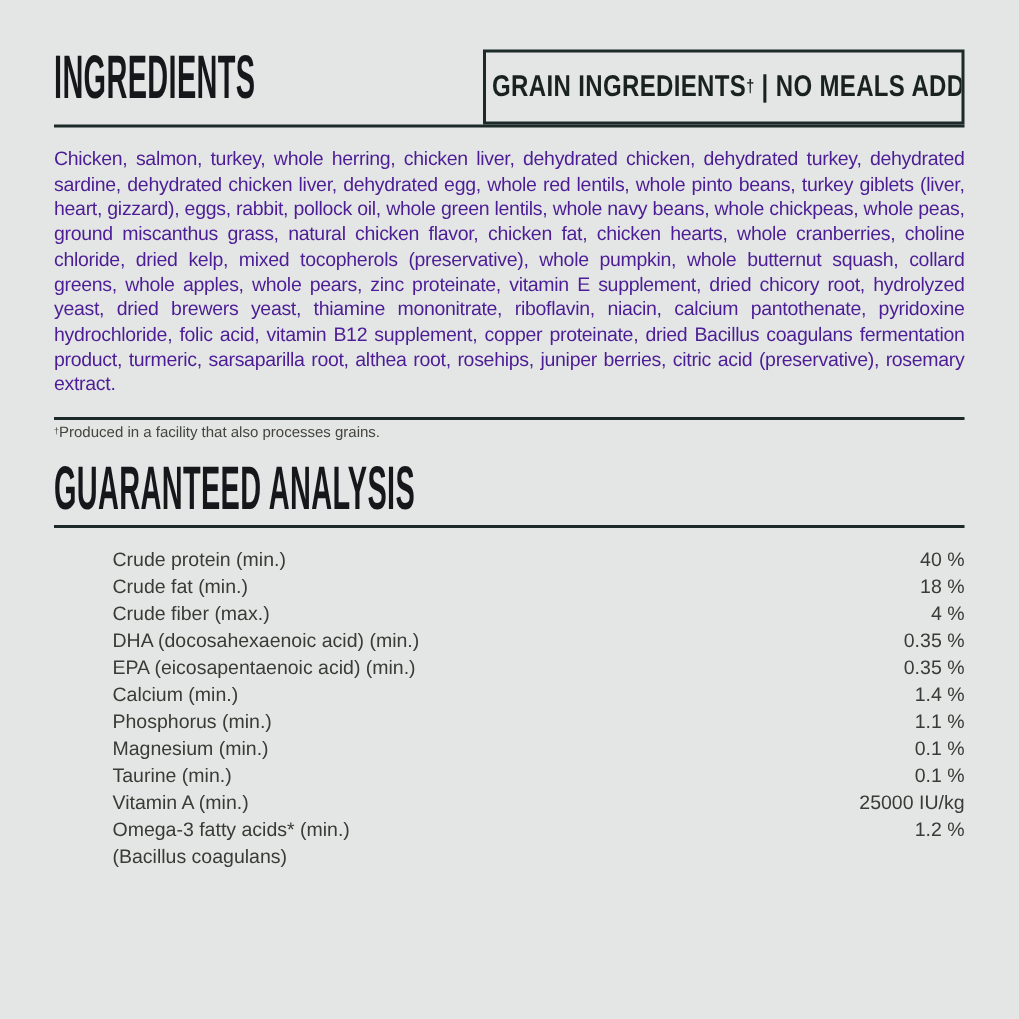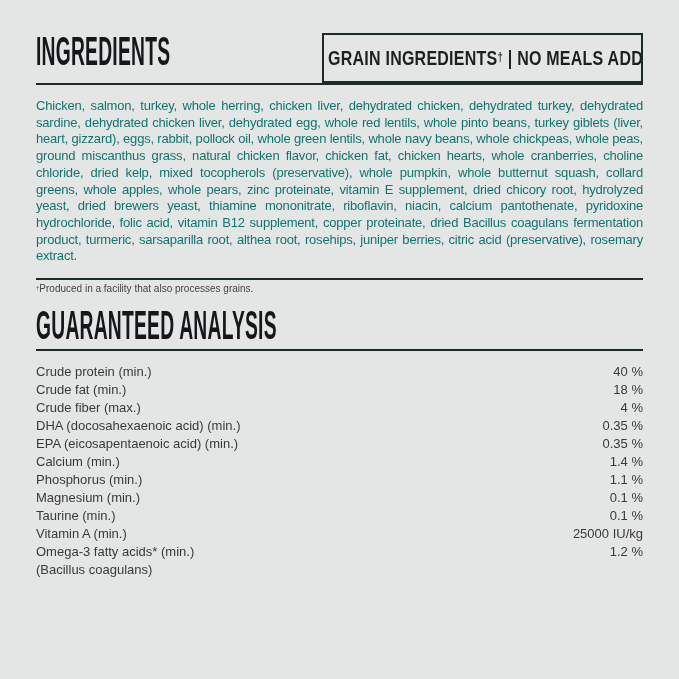--- a/index.html
+++ b/index.html
@@ -56,21 +56,21 @@
   }
   .badge-text span{white-space:pre;}
   .sup{font-size:60%;vertical-align:top;position:relative;top:-1px;}
   
   .ing-body{
     margin-top:13px;
     font-size:13px;
     line-height:16.7px;
     letter-spacing:-0.2px;
     text-align:justify;
-    color:#0f766e;
+    color:#4c1d95;
   }
   .rule{
     border:none;
     border-top:2px solid #1c2b29;
     margin:5px 0 0 0;
   }
   .footnote{
     margin-top:3px;
     font-size:10px;
     line-height:12px;
@@ -91,20 +91,21 @@
     margin:6px 0 0 0;
   }
   .ga-table{margin-top:12px;}
   .ga-row{
     display:flex;
     justify-content:space-between;
     align-items:baseline;
     font-size:13px;
     line-height:18px;
     color:#3a3a36;
+    margin-left:39px;
   }
   .ga-label{text-align:left;}
   .ga-value{text-align:left;white-space:nowrap;}
 </style>
 </head>
 <body>
 
 <div class="sheet">
 
   

